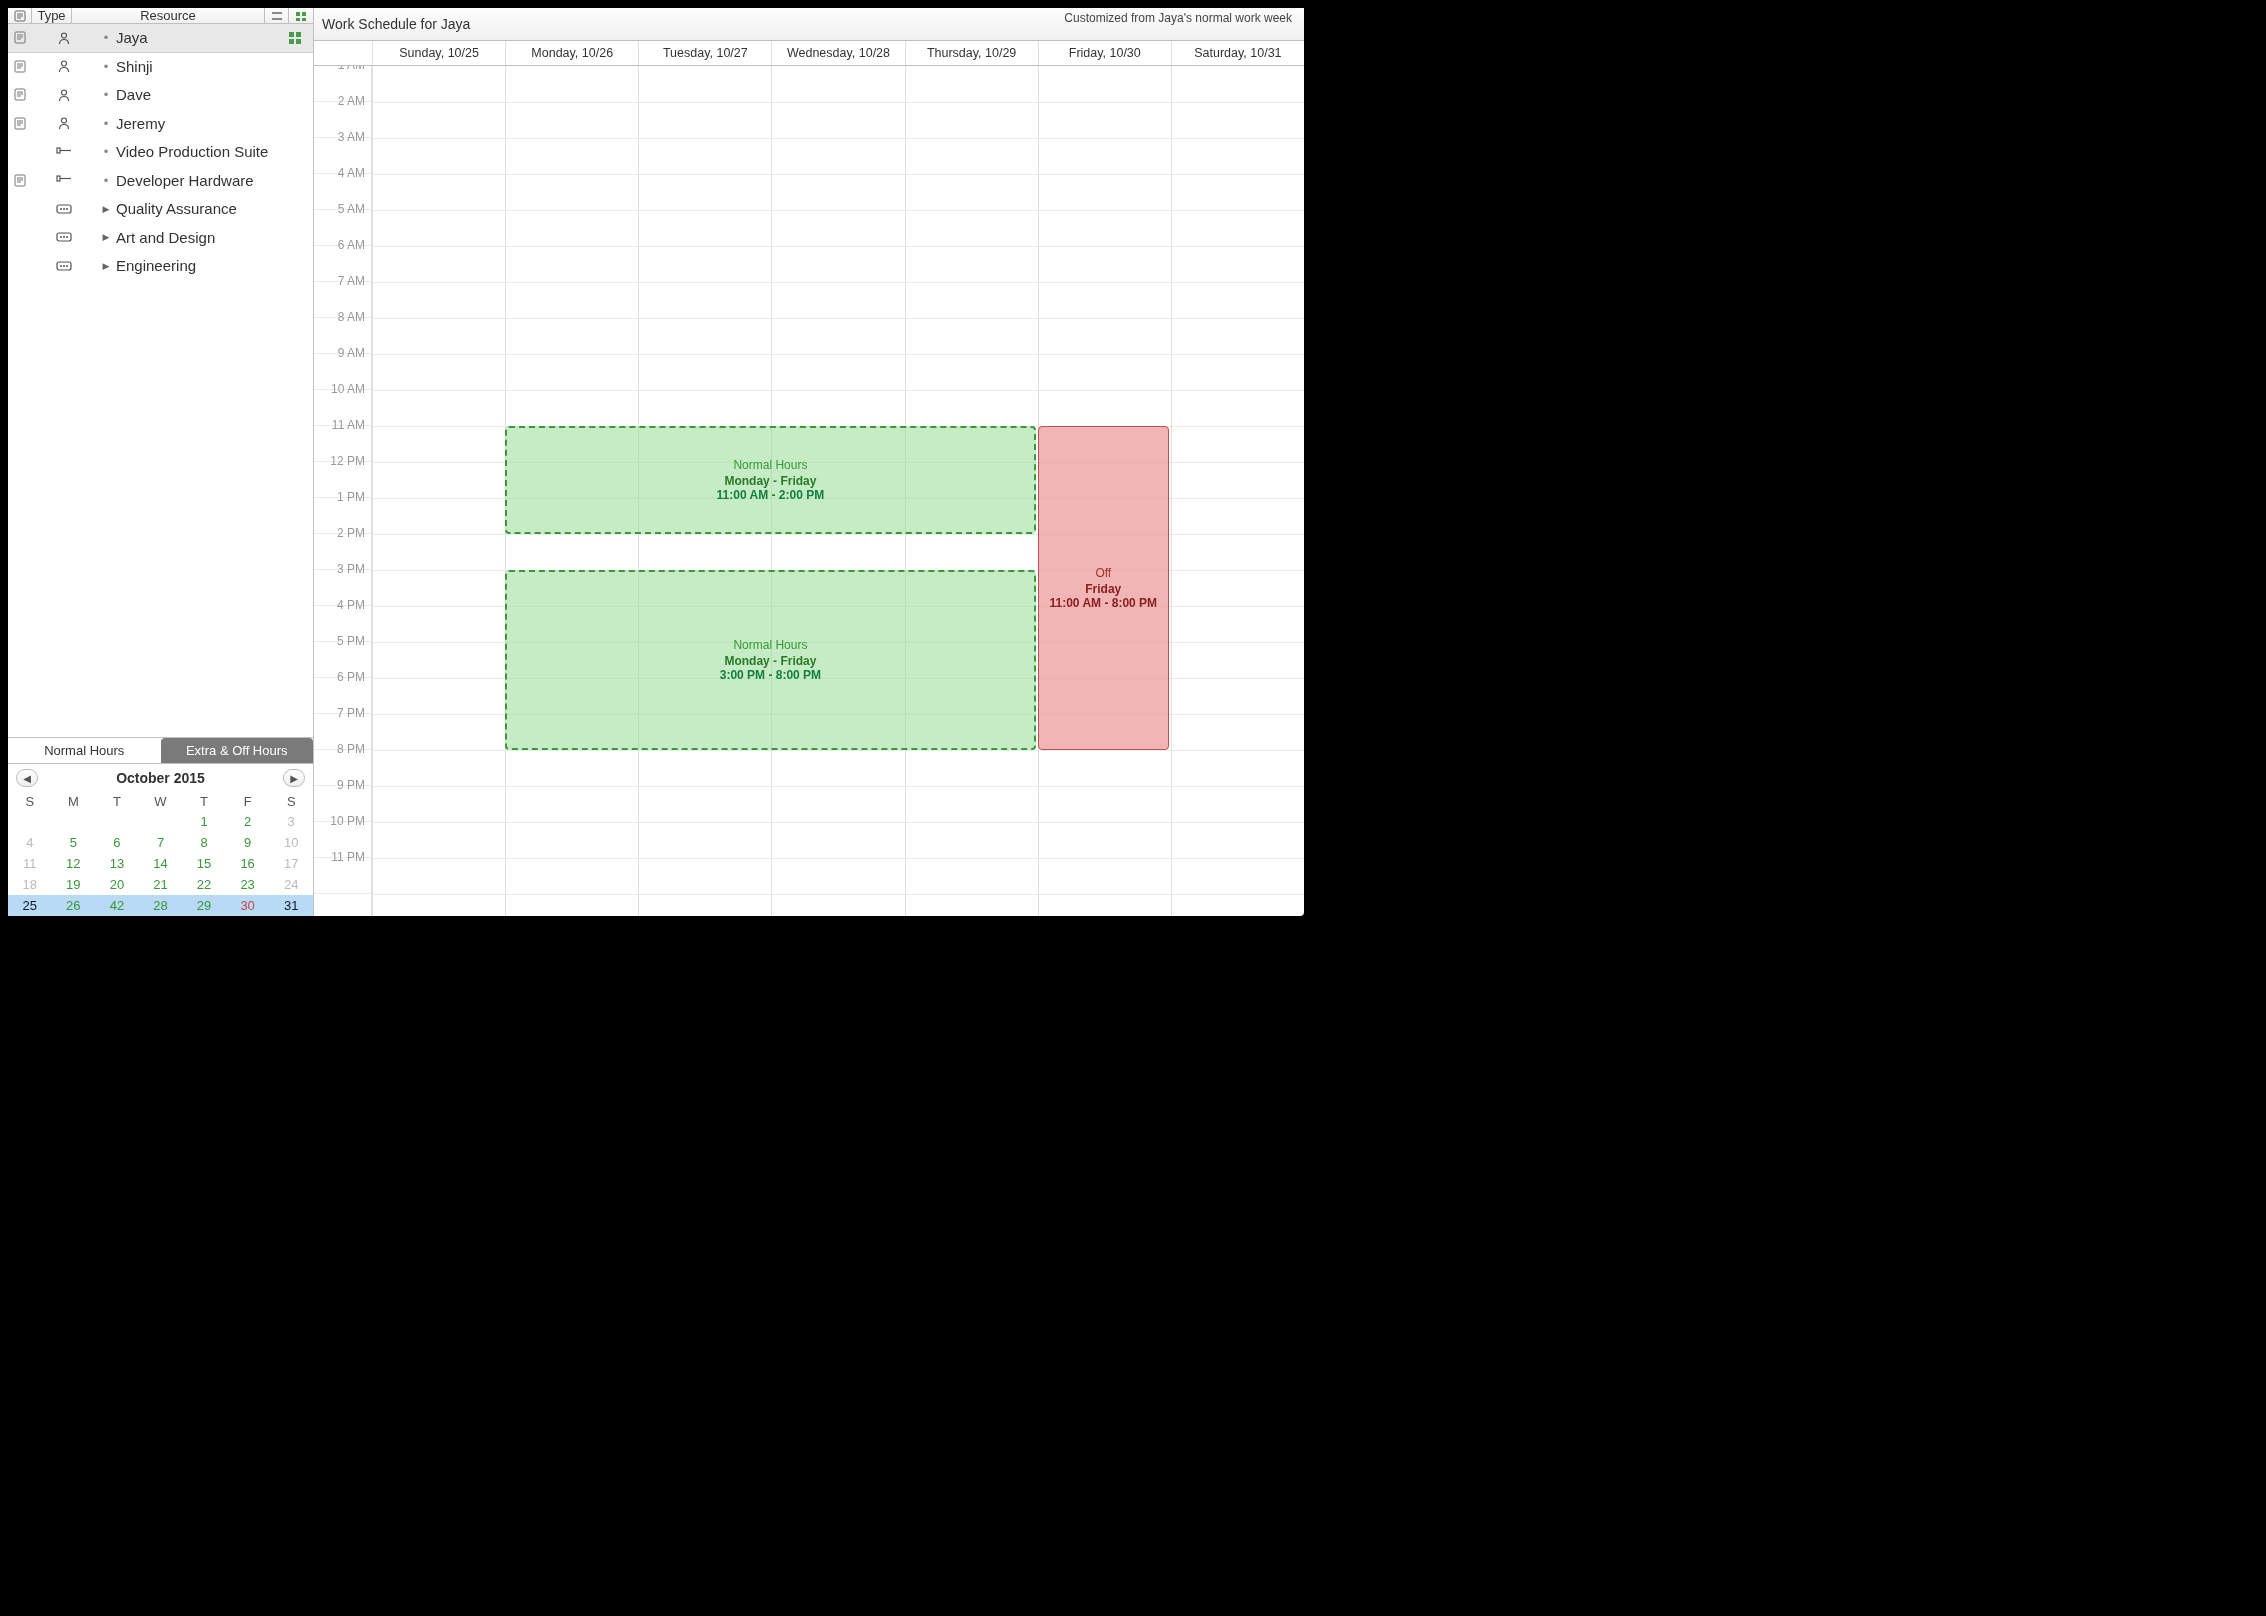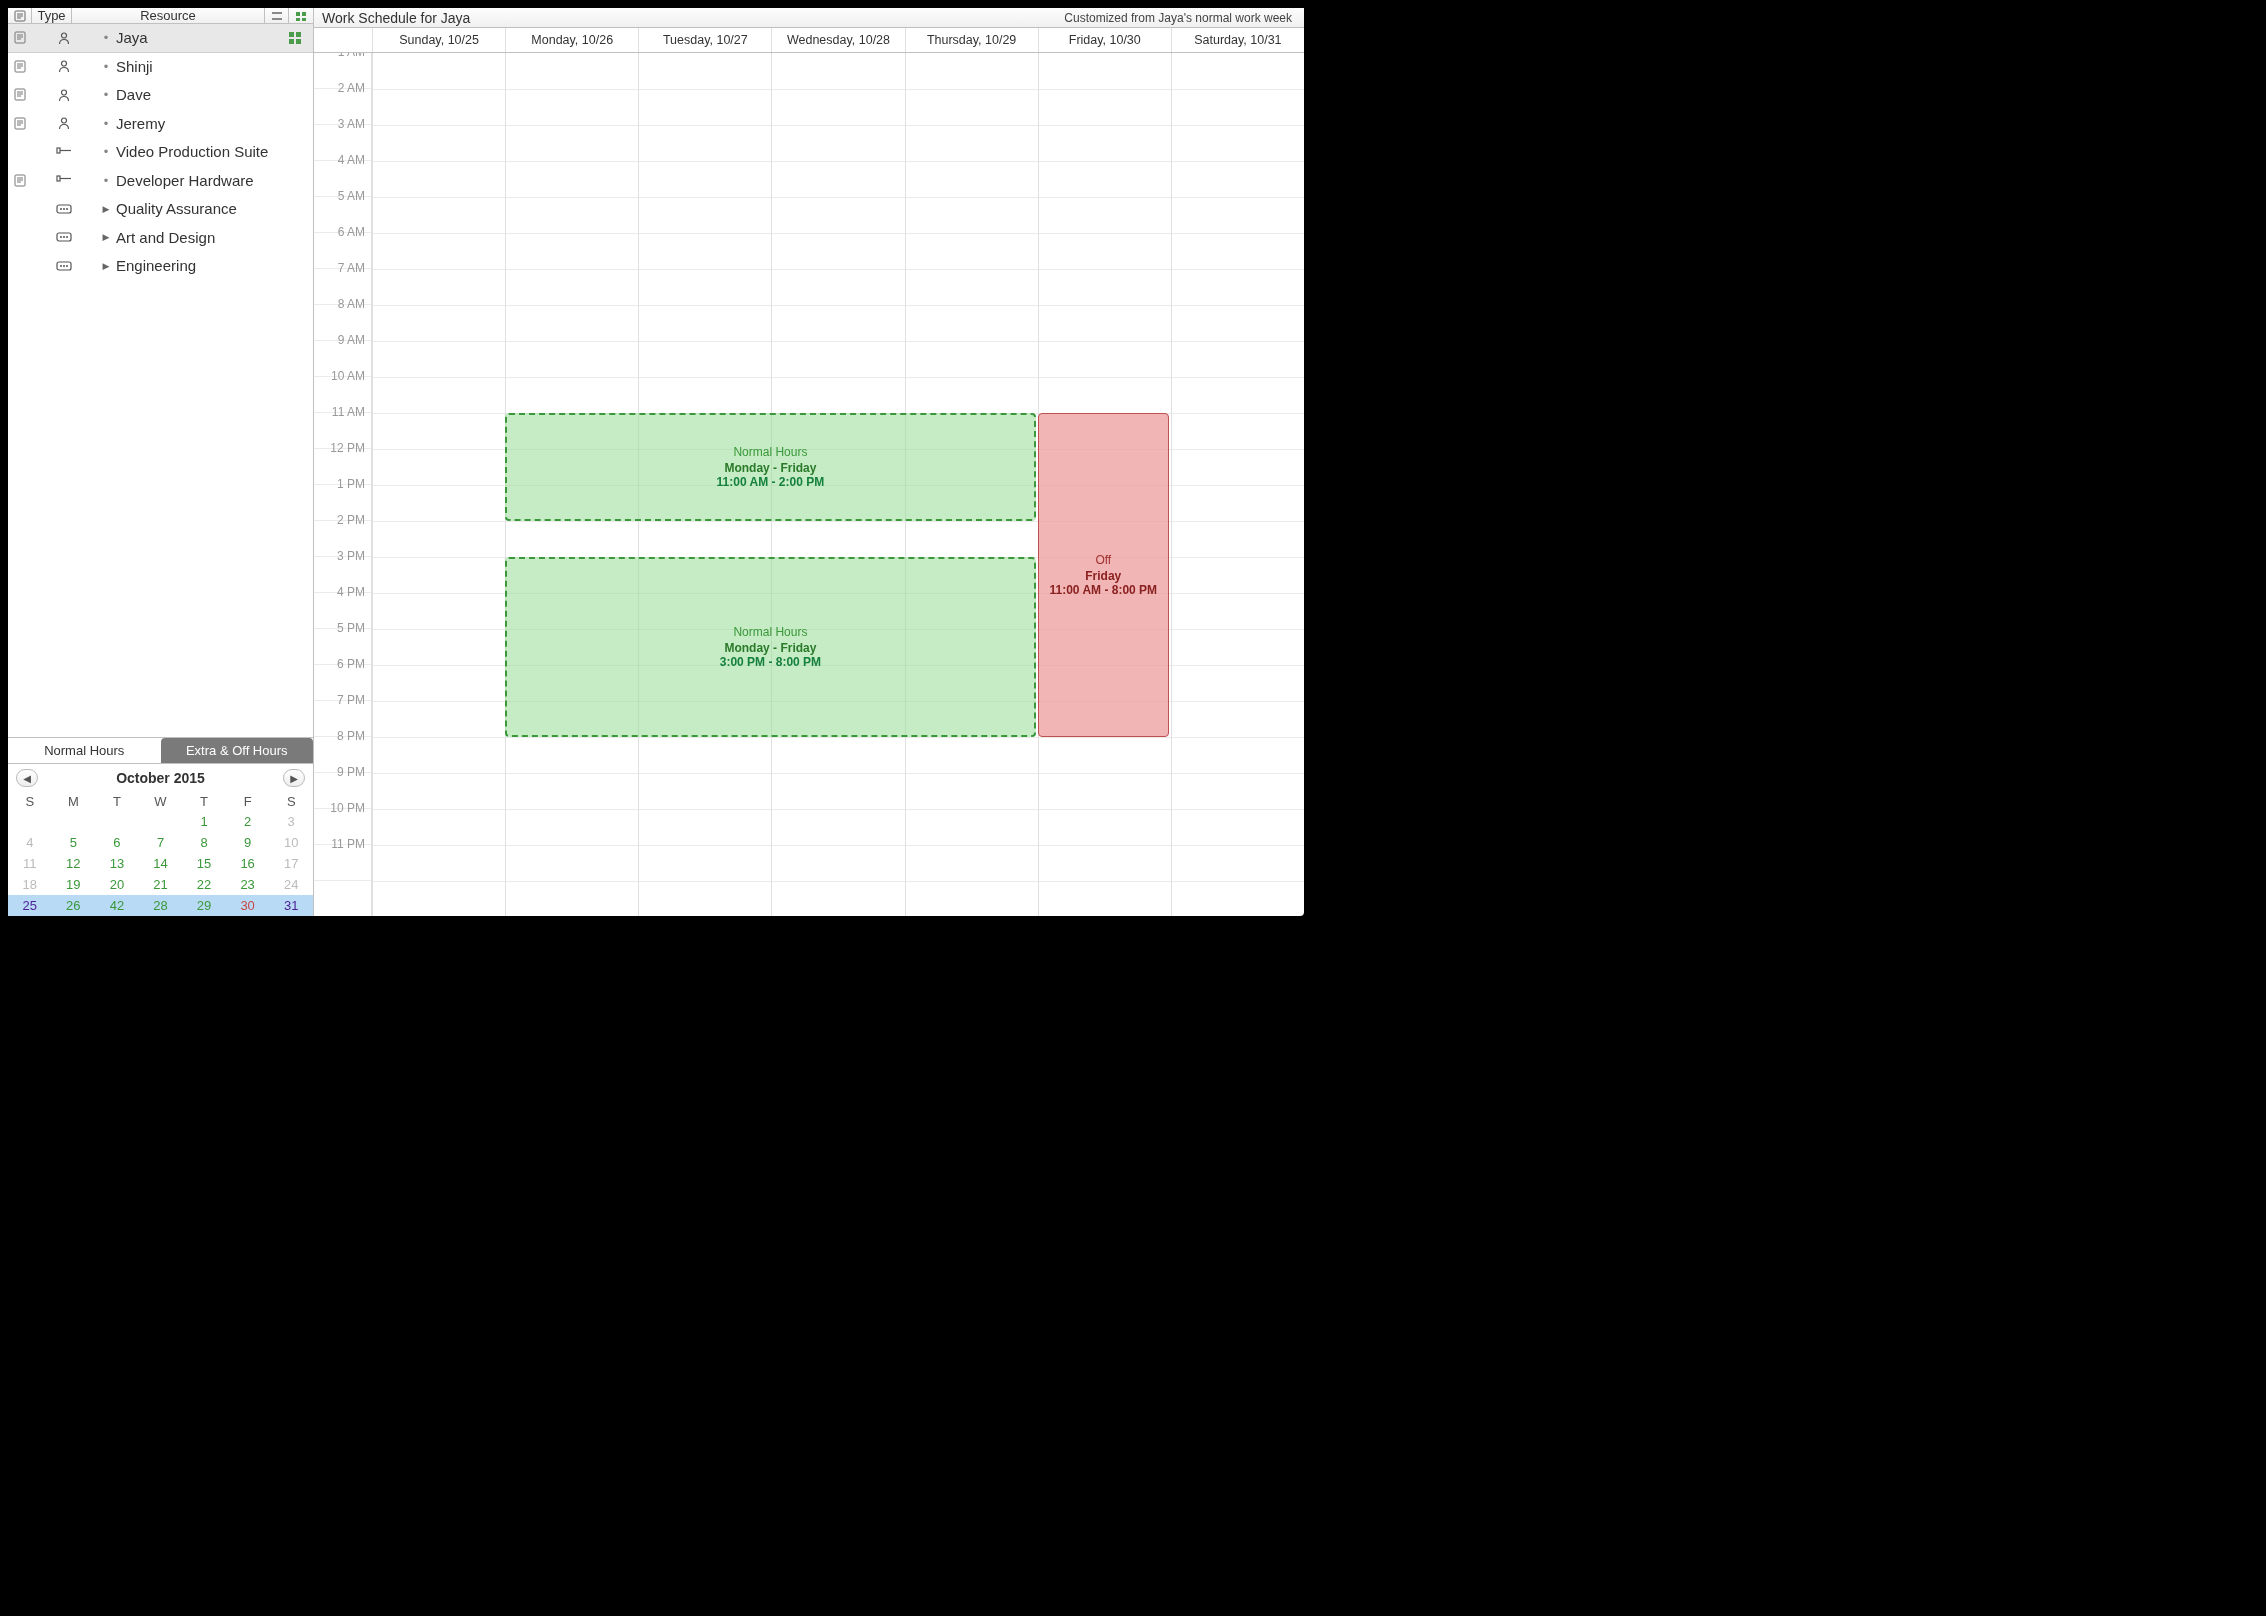--- a/index.html
+++ b/index.html
@@ -162,31 +162,31 @@
   grid-template-columns: repeat(7, 1fr);
   text-align:center;
   font-size:13px;
 }
 .mini-cal .dh { font-weight:400; color:#555; padding:2px 0; }
 .mini-cal .dc { padding:3px 0; cursor:pointer; }
 .mini-cal .dc.other { color:#bbb; }
 .mini-cal .dc.normal { color:#3a983a; }
 .mini-cal .dc.off { color:#c84848; }
 .mini-cal .dc.hl { background:#b8daf5; }
-.mini-cal .dc.hl.other { color:#4c1d95; }
+.mini-cal .dc.hl.other { color:#0f172a; }
 
 
 .right-panel {
   flex:1;
   display:flex;
   flex-direction:column;
   position:relative;
 }
 .schedule-header {
-  height:20px;
+  height:33px;
   display:flex;
   align-items:center;
   border-bottom:1px solid #c0c0c0;
   background: linear-gradient(#fdfdfd, #f0f0f0);
   padding:0 8px;
 }
 .schedule-title { font-size:14px;}
 .schedule-note {
   position:absolute;
   right:12px;

